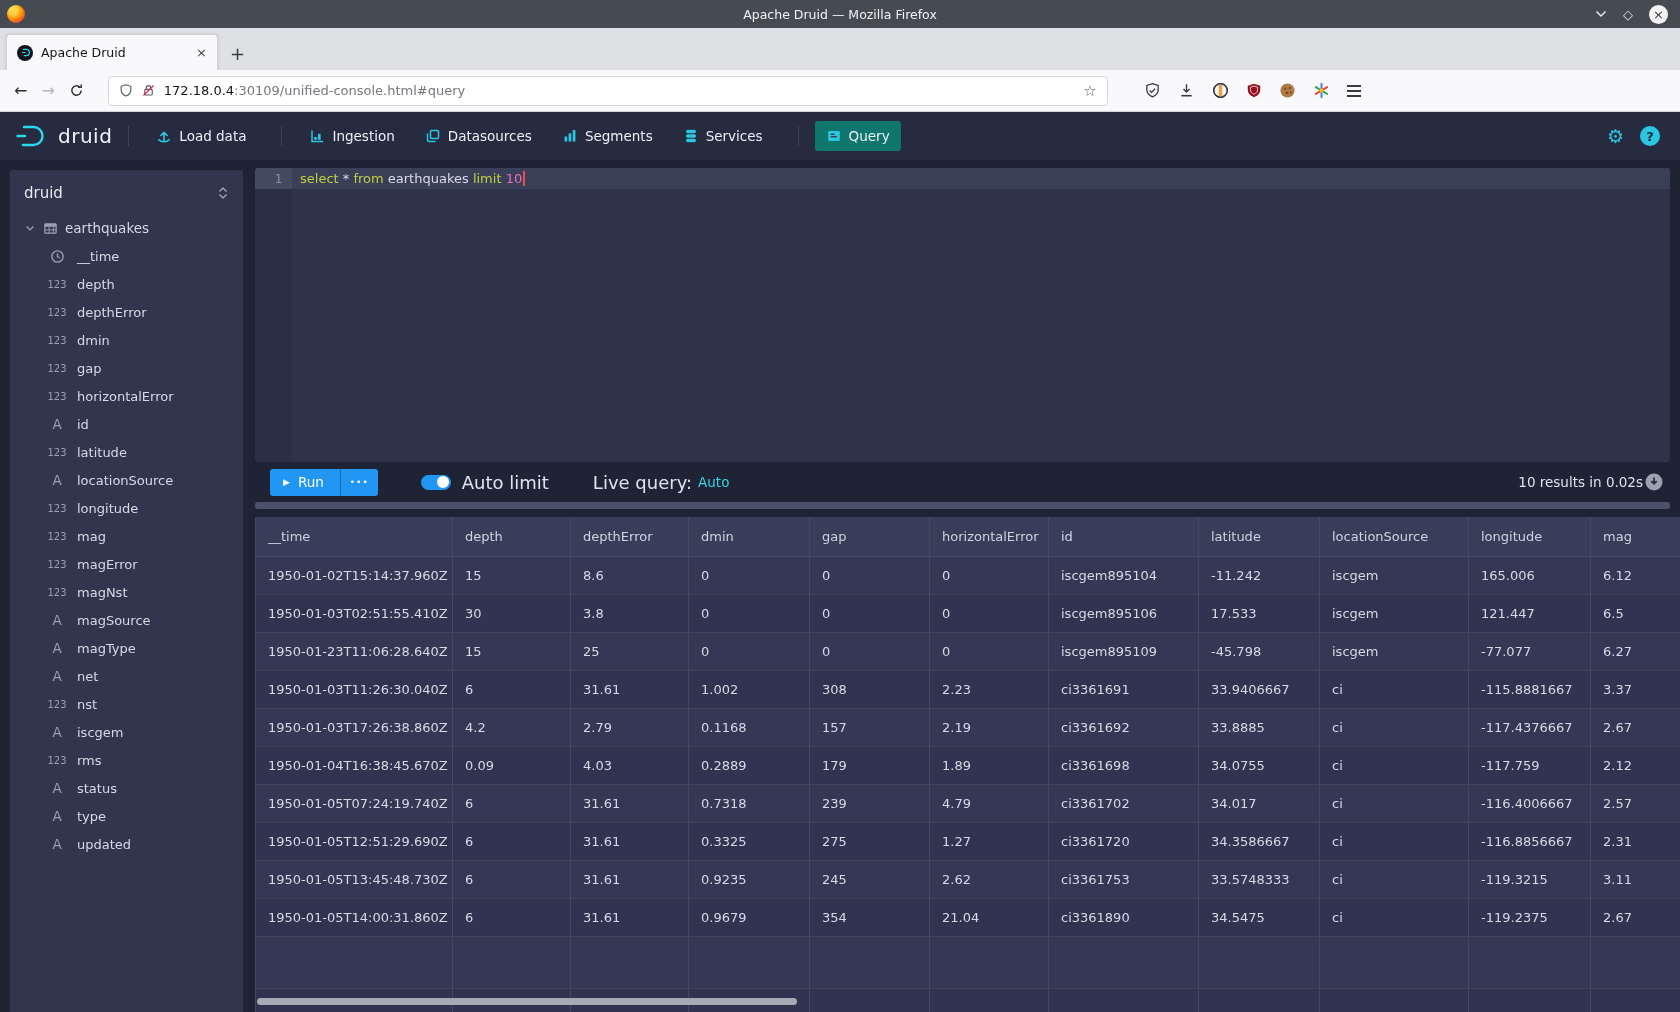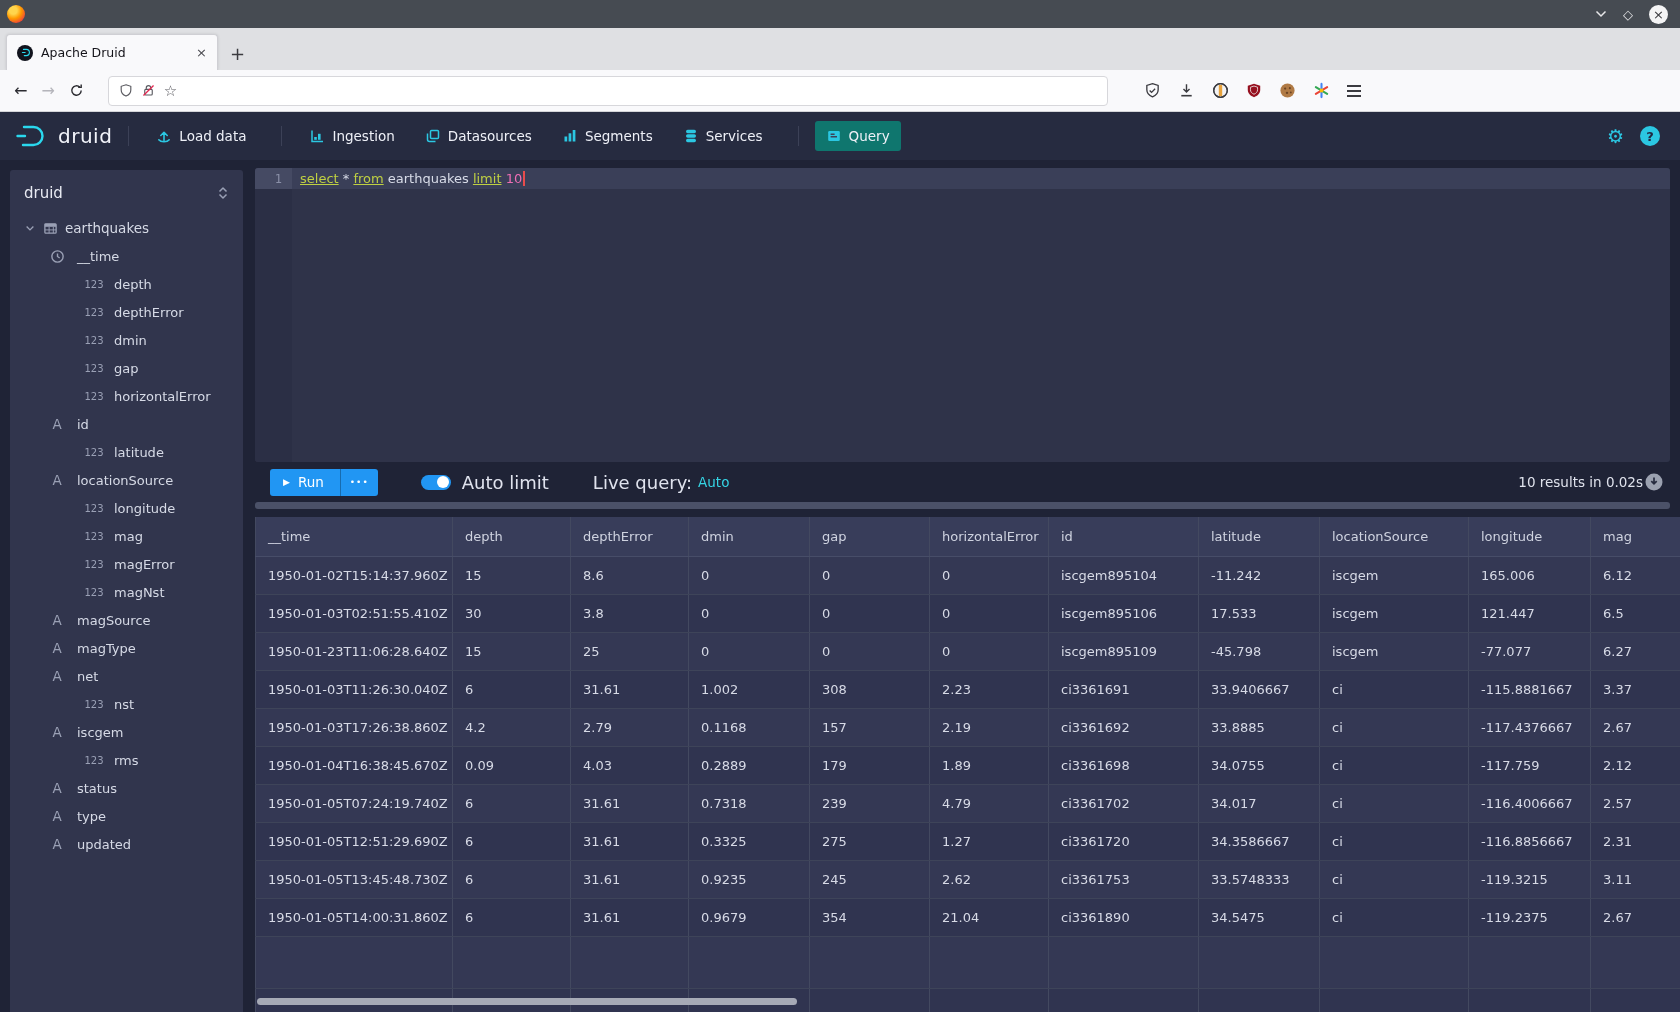--- a/index.html
+++ b/index.html
@@ -48,29 +48,29 @@
   
   .page{position:absolute;left:0;top:160px;width:1680px;height:852px;background:#1f2336;}
 
   .sidebar{position:absolute;left:10px;top:10px;width:233px;height:842px;background:#31354d;border-radius:3px 3px 0 0;color:#d6dae6;overflow:hidden;}
   .schema-header{display:flex;align-items:center;justify-content:space-between;padding:14px 14px 12px 14px;font-size:15px;color:#e8eaf2;}
   .tree-row{display:flex;align-items:center;height:28px;font-size:13px;color:#d6dae6;}
   .tbl-row{padding-left:14px;gap:7px;font-size:13.5px;}
   .col-row{padding-left:36px;gap:9px;}
   .cicon{display:none;width:22px;flex:none;color:#9aa0b5;align-items:center;justify-content:center;text-align:center;}
   .col-row.time .icon-time{display:flex;}
-  .col-row.number .icon-number{display:flex;font-size:10px;letter-spacing:0;margin-left:37px;}
+  .col-row.number .icon-number{display:flex;font-size:10px;letter-spacing:0;}
   .col-row.string .icon-string{display:flex;font-size:13.5px;}
 
   .editor{position:absolute;left:255px;top:8px;width:1415px;height:294px;background:#2f3349;border-radius:3px;overflow:hidden;display:flex;}
   .gutter{width:37px;background:#2b2f45;flex:none;}
   .gutter-line{height:21px;display:flex;align-items:center;justify-content:flex-end;padding-right:10px;color:#8a90a8;font-family:"DejaVu Sans Mono","Liberation Mono",monospace;font-size:12px;background:#454a63;}
   .code-area{flex:1;}
   .code-line{height:21px;background:#3a3f58;display:flex;align-items:center;padding-left:8px;font-family:"DejaVu Sans Mono","Liberation Mono",monospace;font-size:13px;white-space:pre;}
-  .tok.kw{color:#bfd042;text-decoration:underline;}
+  .tok.kw{color:#bfd042;}
   .tok.pl{color:#d8dce8;}
   .tok.num{color:#ef6eb5;}
   .cursor{display:inline-block;width:2px;height:15px;background:#e84c4c;margin-left:1px;}
 
   
   .runbar{position:absolute;left:255px;top:304px;width:1425px;height:36px;display:flex;align-items:center;}
   .run-group{display:flex;margin-left:15px;}
   .run-btn{height:27px;background:#2196f3;color:#fff;font-size:13.5px;display:flex;align-items:center;gap:8px;padding:0 16px 0 13px;border-radius:3px 0 0 3px;border-right:1px solid rgba(0,0,0,.28);}
   .play{font-size:9px;}
   .more-btn{height:27px;background:#2196f3;color:#fff;display:flex;align-items:center;padding:0 9px;border-radius:0 3px 3px 0;font-size:9px;letter-spacing:1px;}
@@ -99,20 +99,21 @@
 
   svg{display:block;}
 </style>
 </head>
 <body>
 
 <div class="screen">
 
   <div class="titlebar">
     <div class="ff-logo"></div>
+    <div class="win-title">Apache Druid — Mozilla Firefox</div>
     <div class="win-controls">
       <span class="win-btn">
         <svg width="12" height="8" viewBox="0 0 12 8">
             <path d="M1.5 1.5L6 6l4.5-4.5" stroke="#e8e8ea" stroke-width="1.5" fill="none"></path>
           </svg>
       </span>
       <span class="win-btn">◇</span>
       <span class="win-close">×</span>
     </div>
   </div>
@@ -148,20 +149,21 @@
             <path d="M8 1.5l5.5 1.7v4.1c0 3.3-2.2 5.6-5.5 7-3.3-1.4-5.5-3.7-5.5-7V3.2z" stroke="#5a5a60" stroke-width="1.3" fill="none"></path>
           </svg>
       </span>
       <span>
         <svg width="15" height="15" viewBox="0 0 16 16">
             <rect x="4" y="6.8" width="8" height="6" rx="1" stroke="#5a5a60" stroke-width="1.2" fill="none"></rect>
             <path d="M5.6 6.8V5.2a2.4 2.4 0 0 1 4.8 0v1.6" stroke="#5a5a60" stroke-width="1.2" fill="none"></path>
             <path d="M2.6 13.4L13.4 2.6" stroke="#e22850" stroke-width="1.4"></path>
           </svg>
       </span>
+      <span class="url-text"><span class="url-host">172.18.0.4</span><span class="url-path">:30109/unified-console.html#query</span></span>
       <span class="url-star">☆</span>
     </div>
     <div class="ext-icons">
       <span>
         <svg width="17" height="17" viewBox="0 0 18 18">
             <path d="M9 1.8l6 1.9v4.4c0 3.6-2.4 6.1-6 7.6-3.6-1.5-6-4-6-7.6V3.7z" stroke="#3b3b40" stroke-width="1.4" fill="none"></path>
             <path d="M6 9l2 2 3.8-3.8" stroke="#3b3b40" stroke-width="1.4" fill="none"></path>
           </svg>
       </span>
       <span>

